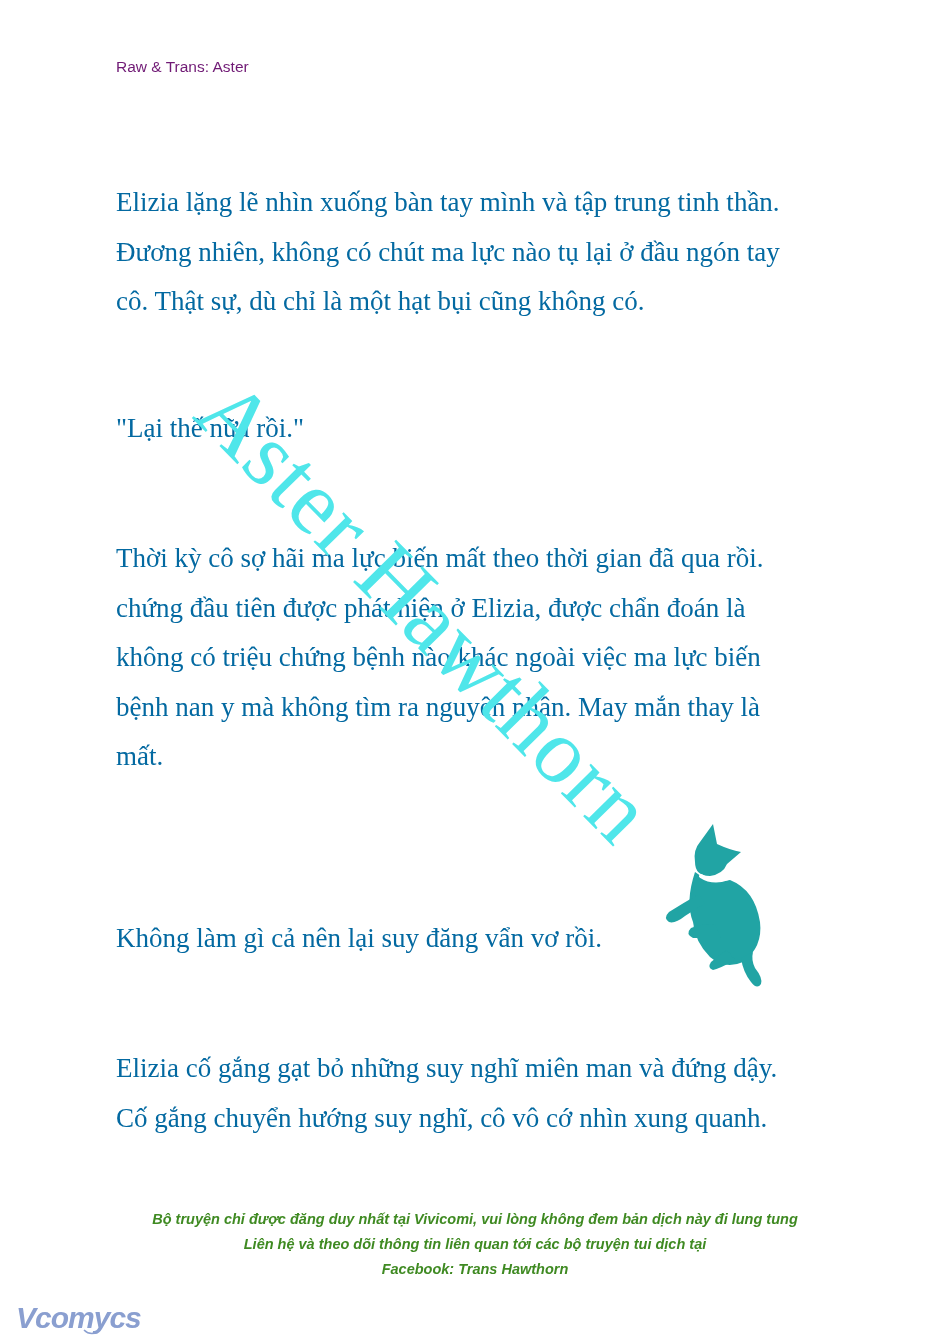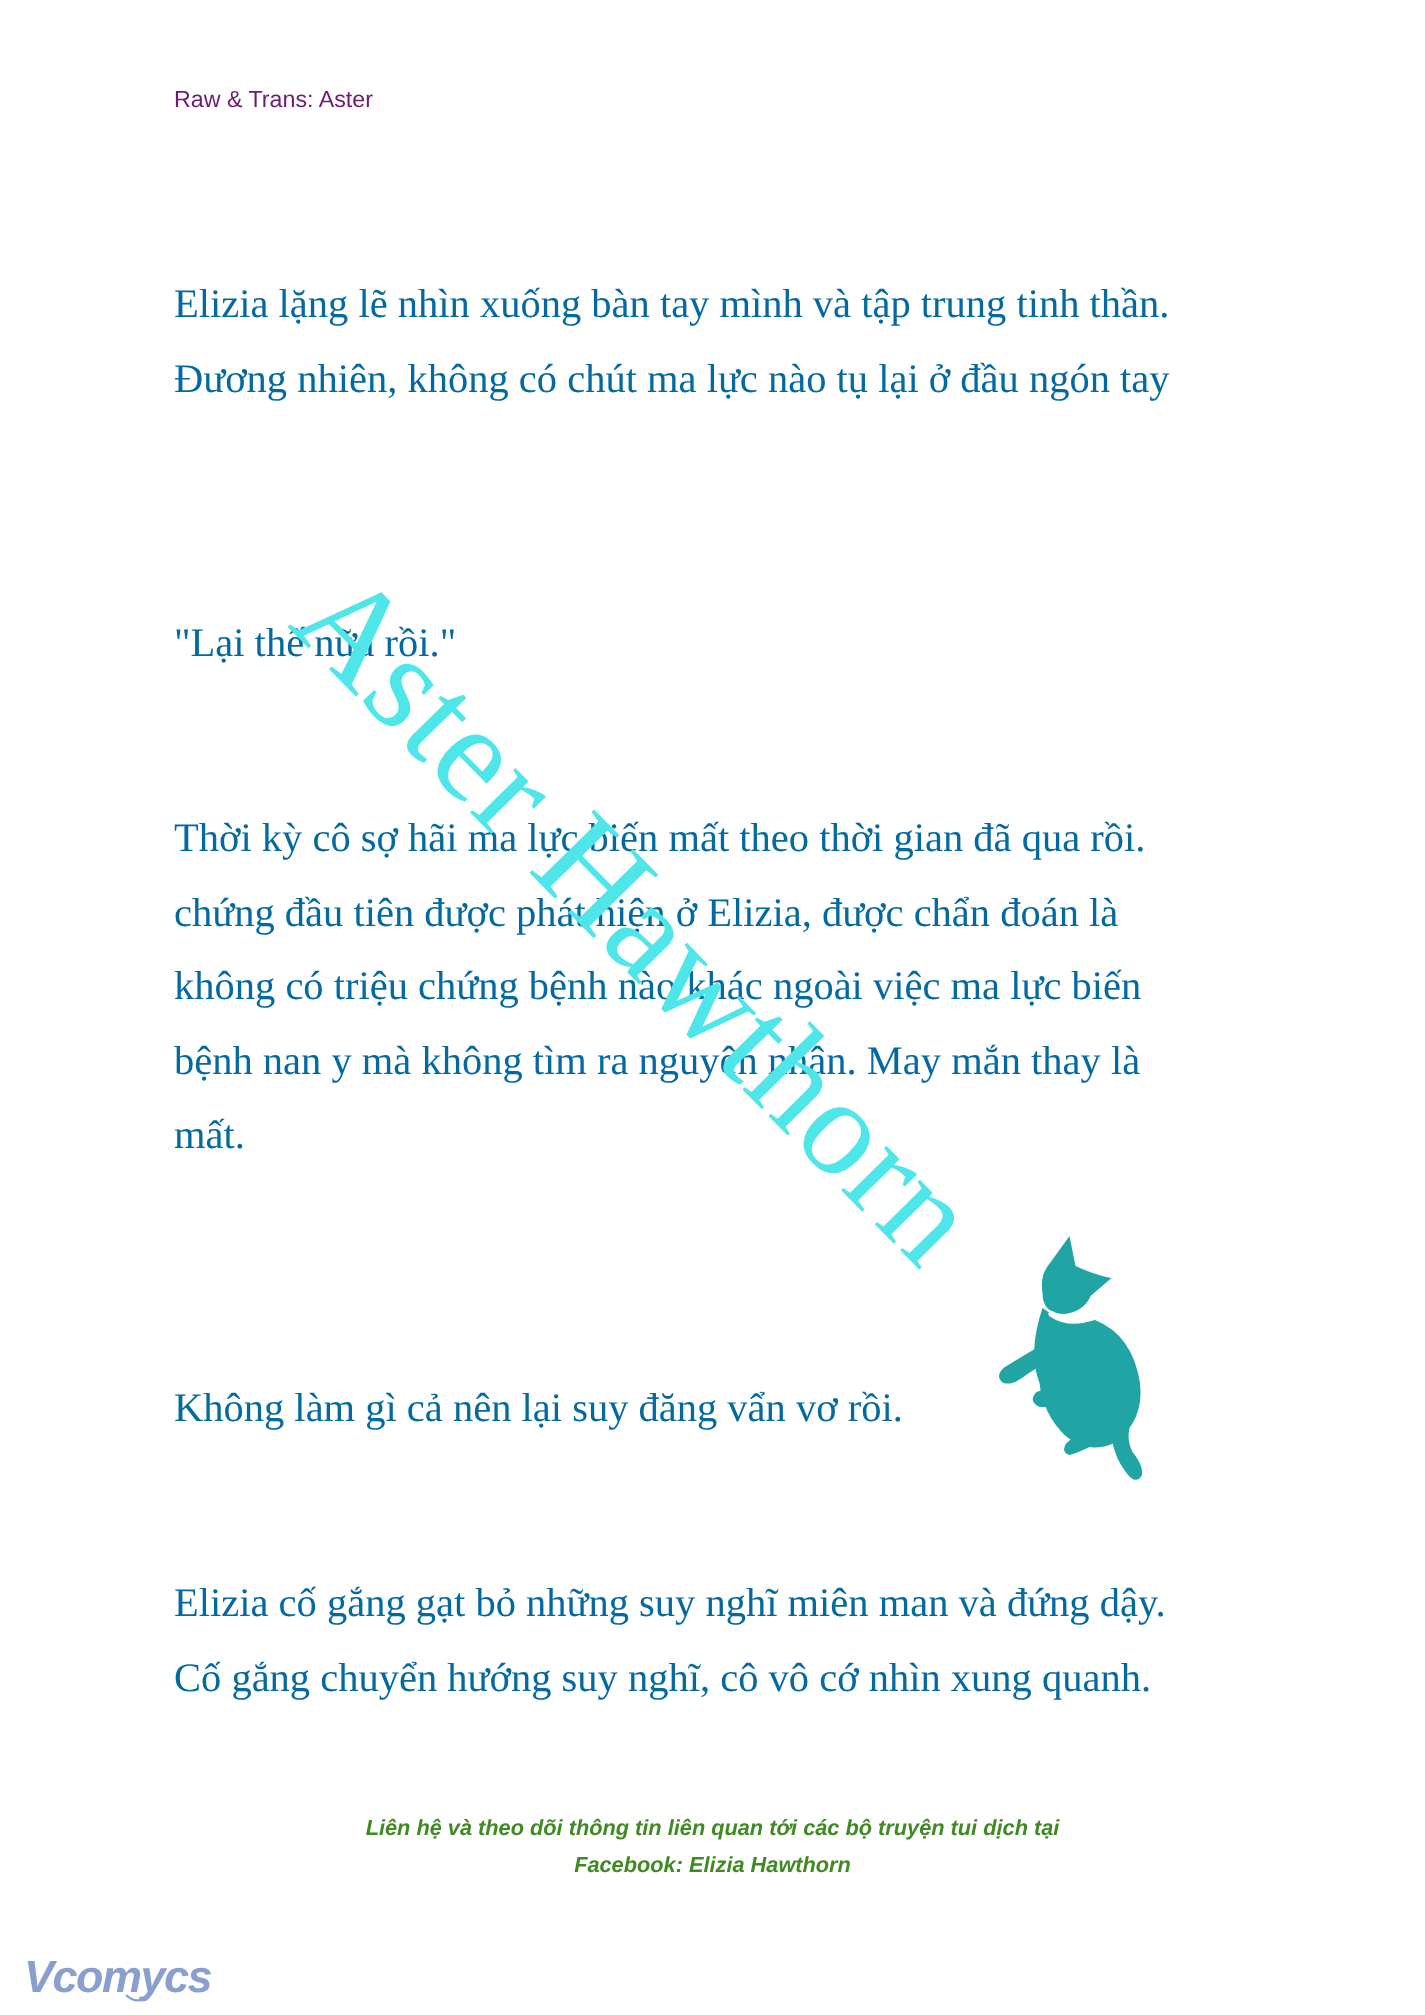--- a/index.html
+++ b/index.html
@@ -89,20 +89,21 @@
     }
   </style>
 </head>
 <body>
 
 <div class="header-note">Raw &amp; Trans: Aster</div>
 
 <div class="body-text" style="top:178px;">
   <span class="line">Elizia lặng lẽ nhìn xuống bàn tay mình và tập trung tinh thần.</span>
   <span class="line">Đương nhiên, không có chút ma lực nào tụ lại ở đầu ngón tay</span>
+  <span class="line">cô. Thật sự, dù chỉ là một hạt bụi cũng không có.</span>
 </div>
 
 <div class="body-text" style="top:404px;">
   <span class="line">"Lại thế nữa rồi."</span>
 </div>
 
 <div class="body-text" style="top:534px;">
   <span class="line">Thời kỳ cô sợ hãi ma lực biến mất theo thời gian đã qua rồi.</span>
   <span class="line">chứng đầu tiên được phát hiện ở Elizia, được chẩn đoán là</span>
   <span class="line">không có triệu chứng bệnh nào khác ngoài việc ma lực biến</span>
@@ -134,20 +135,21 @@
 
     <path d="M72 138 Q62 145 56 150 Q52 156 58 158 Q66 156 80 148 Z"></path>
 
     <path d="M86 146 Q88 160 96 170 Q102 178 106 172 Q108 166 100 156 Q96 148 98 140 Z"></path>
   </g>
 
   <path d="M46 64 Q58 72 74 66" stroke="#ffffff" stroke-width="4" fill="none" stroke-linecap="round"></path>
 </svg>
 
 <div class="footer">
+  <span class="fline">Bộ truyện chỉ được đăng duy nhất tại Vivicomi, vui lòng không đem bản dịch này đi lung tung</span>
   <span class="fline">Liên hệ và theo dõi thông tin liên quan tới các bộ truyện tui dịch tại</span>
-  <span class="fline">Facebook: Elizia Hawthorn</span>
+  <span class="fline">Facebook: Trans Hawthorn</span>
 </div>
 
 <svg class="logo" viewBox="0 0 130 40" xmlns="http://www.w3.org/2000/svg">
   <text class="logo-text" x="2" y="30">Vcomycs</text>
   <path d="M70 32 Q76 38 84 34" stroke="#8a9fd0" stroke-width="1.5" fill="none"></path>
 </svg>
 
 </body></html>

